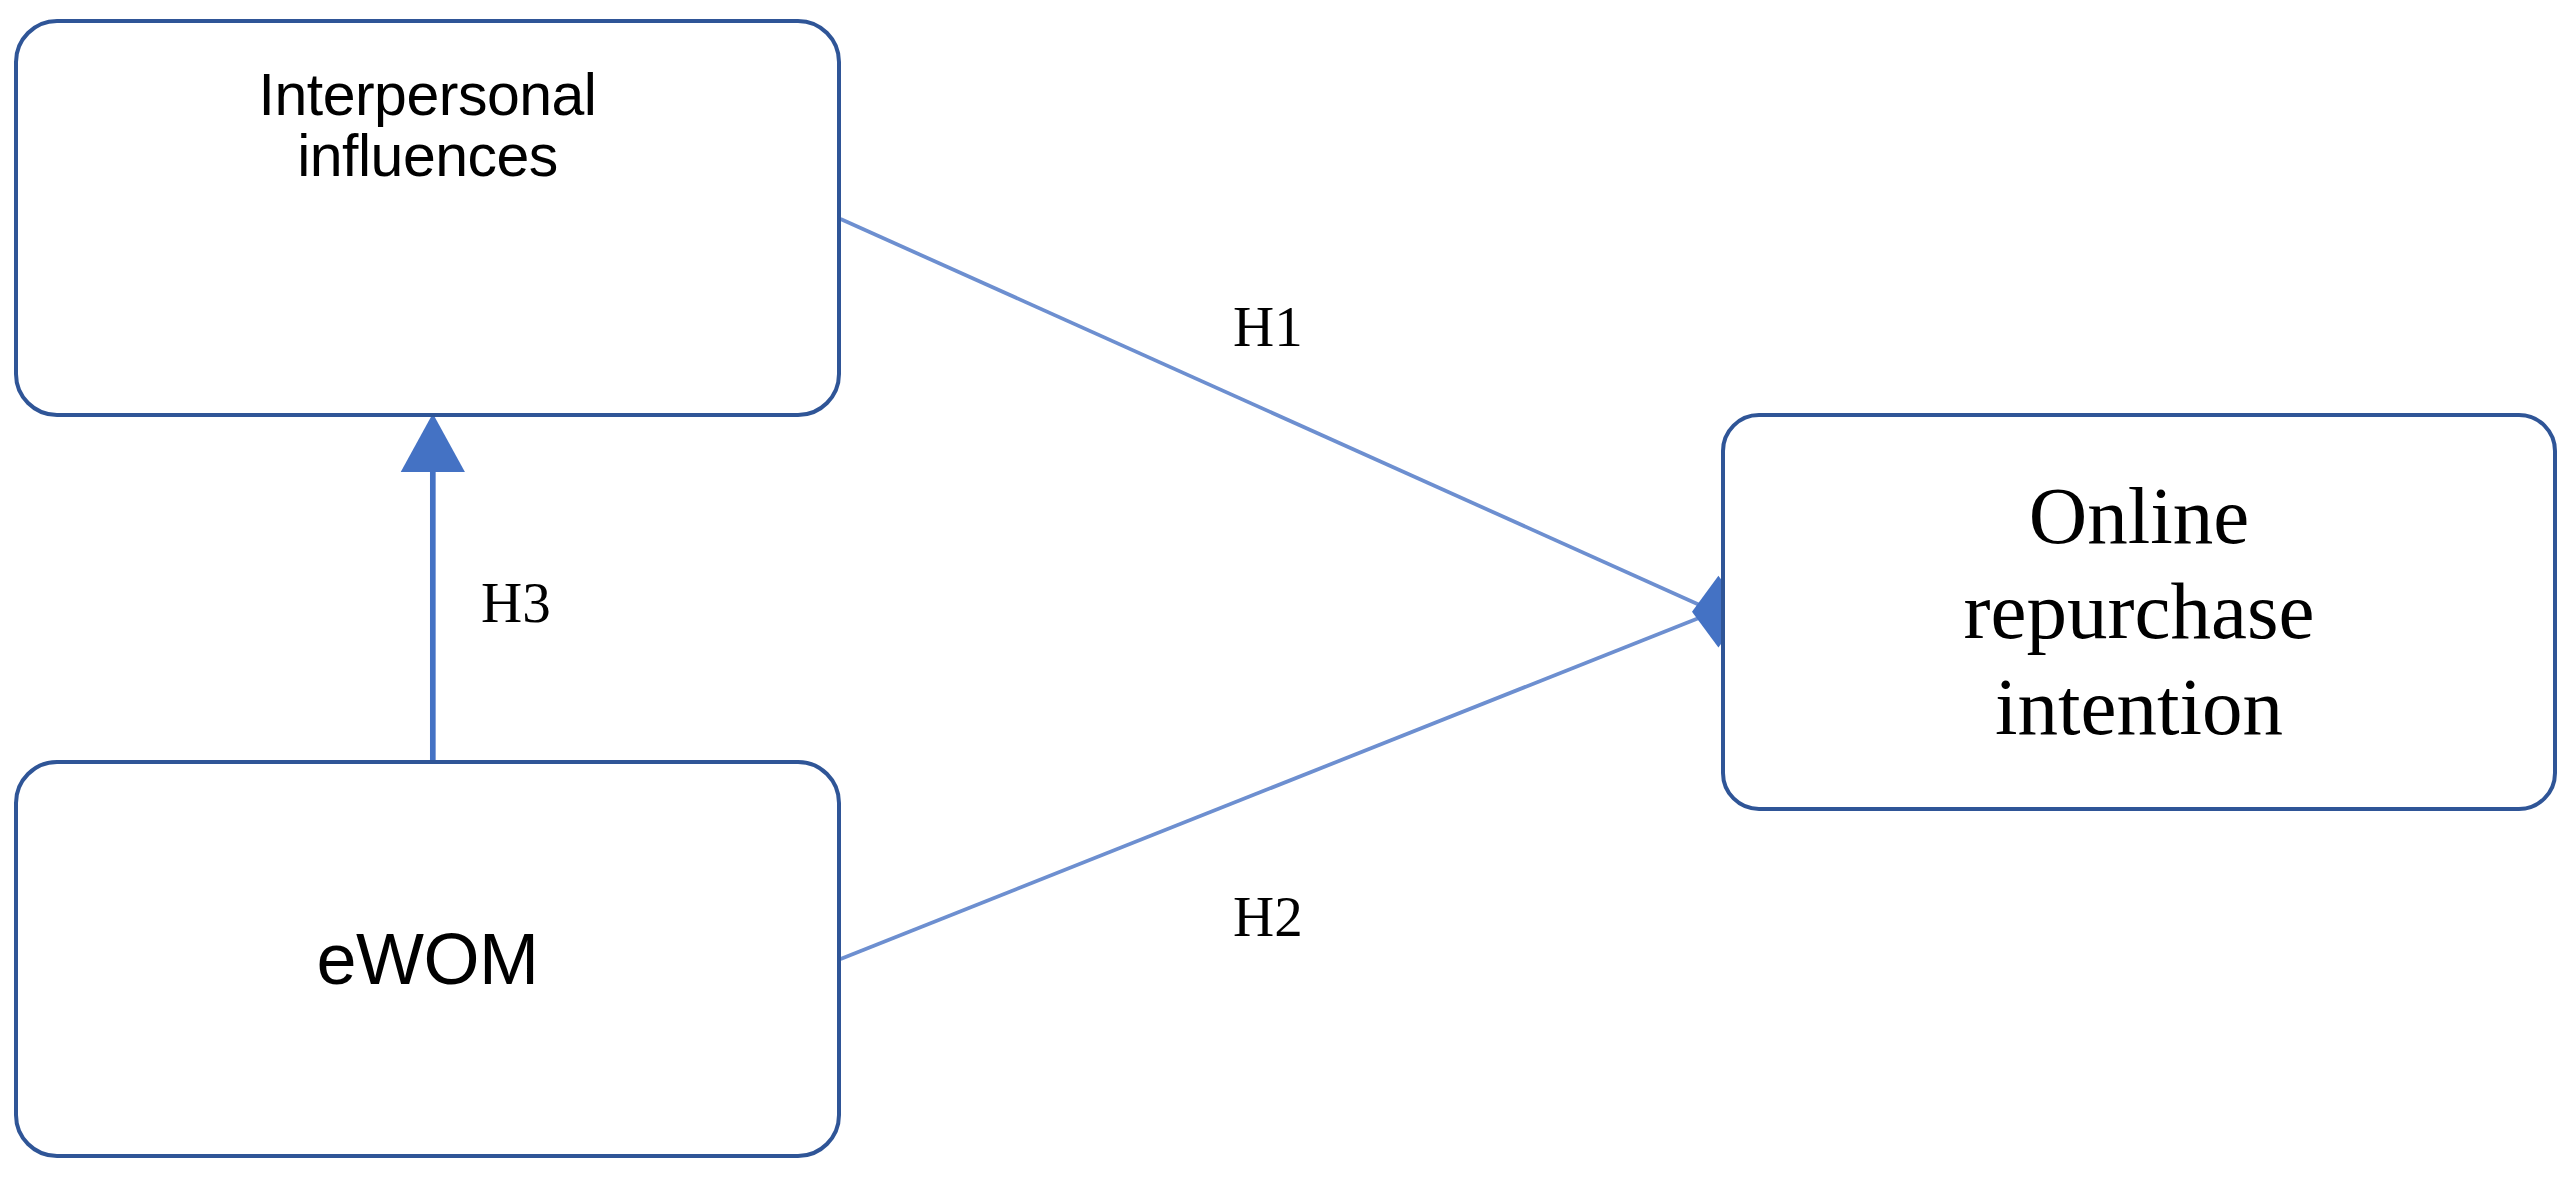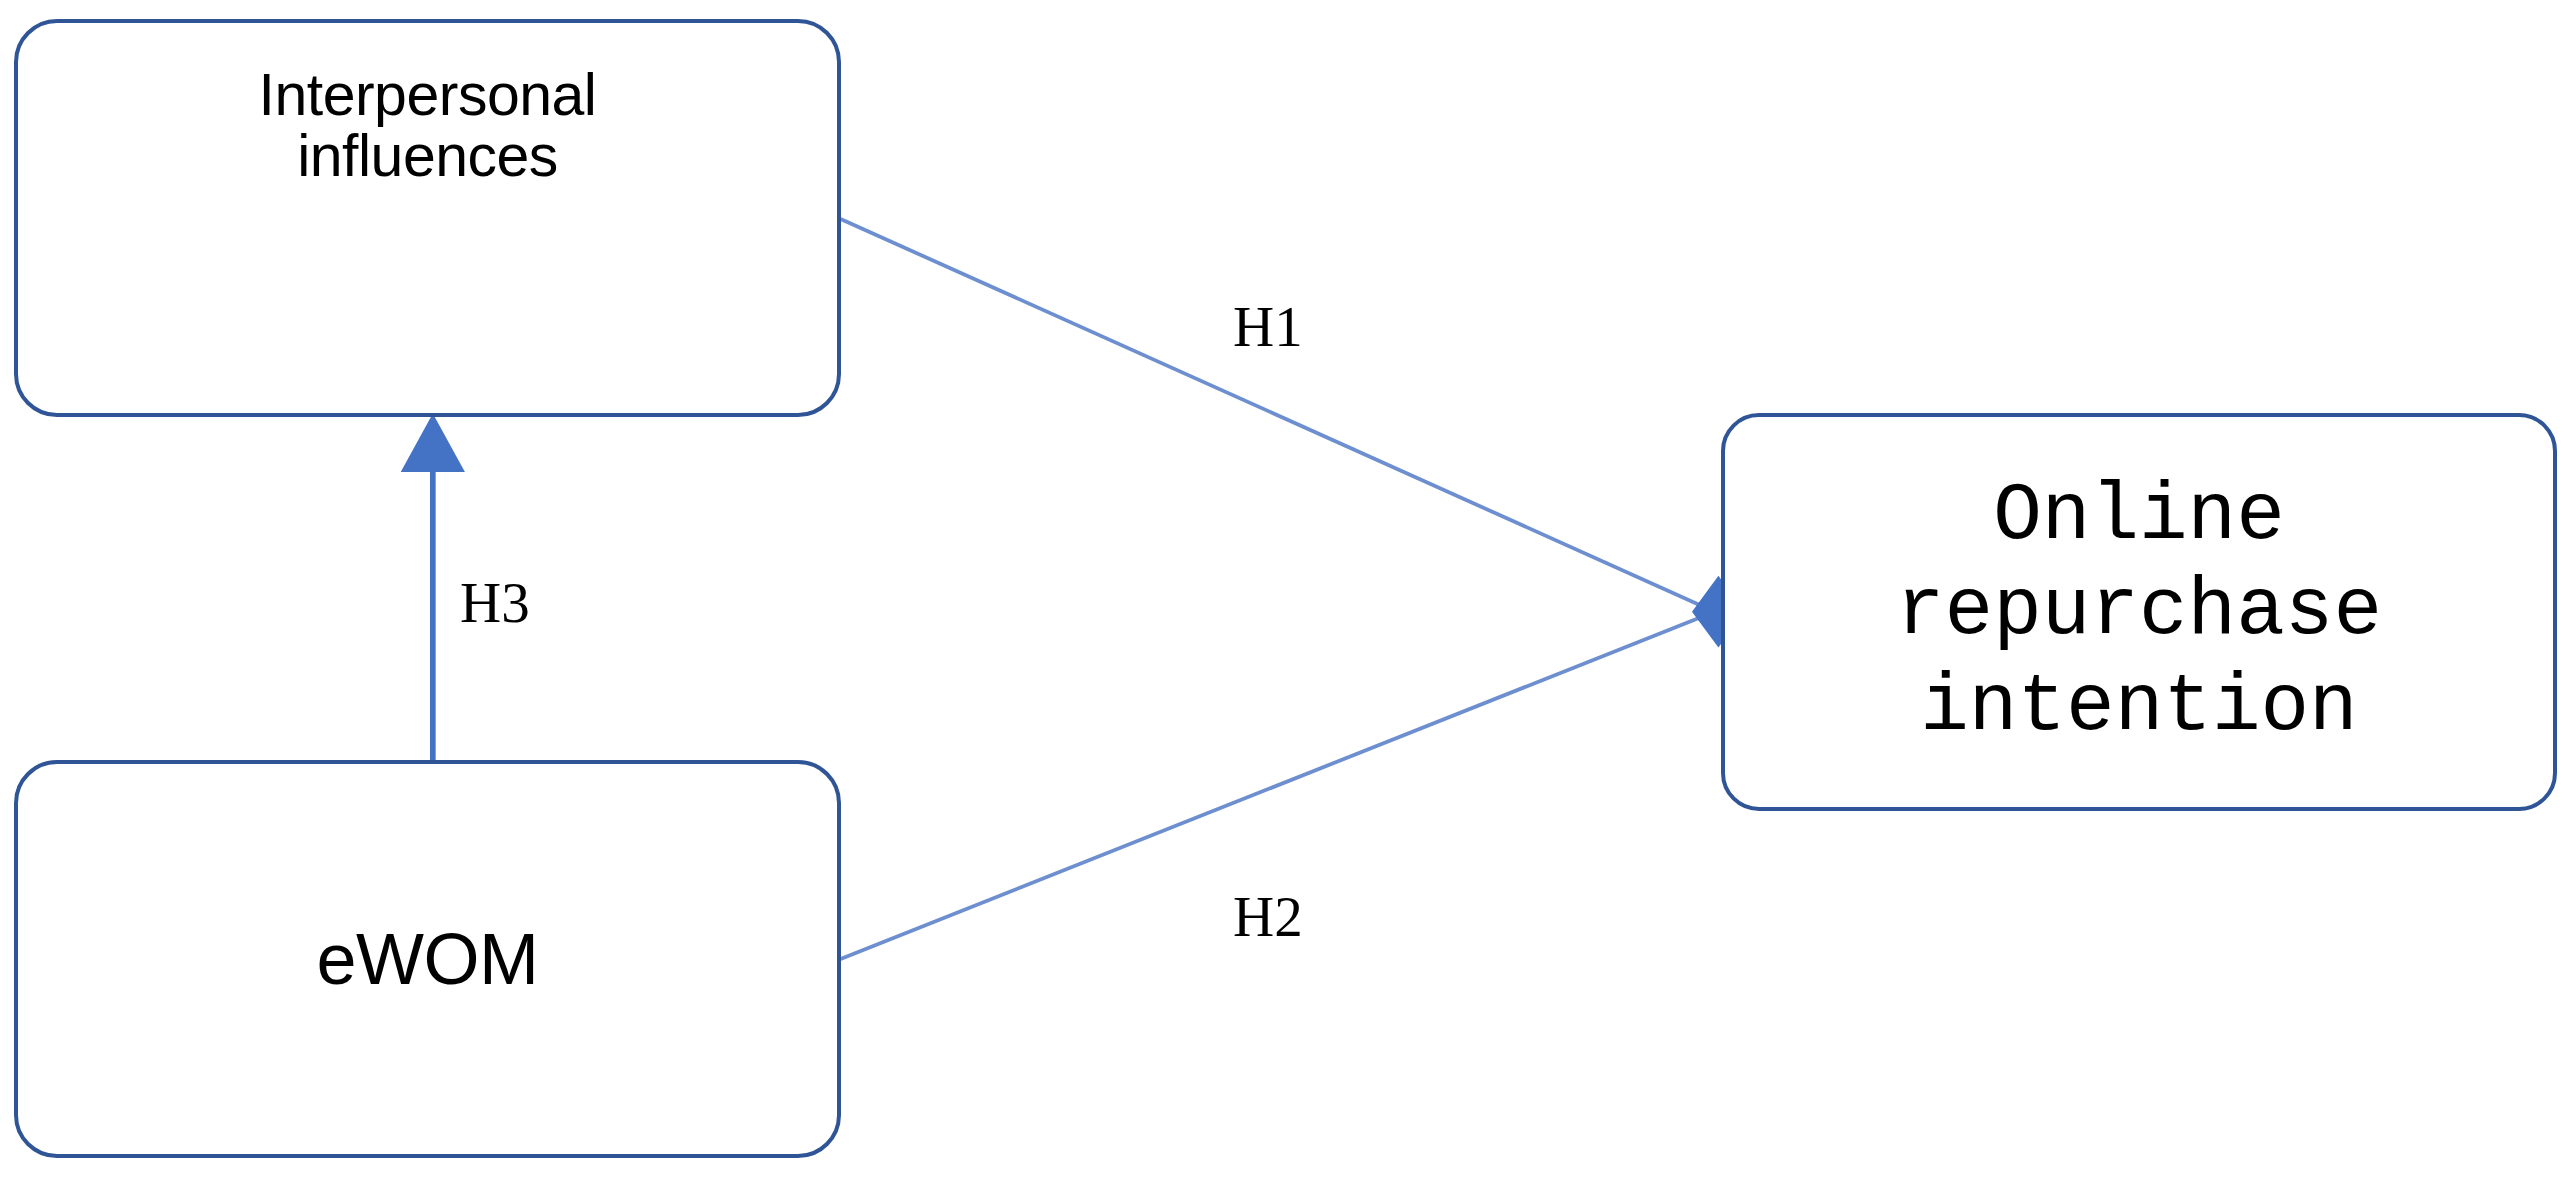--- a/index.html
+++ b/index.html
@@ -79,39 +79,39 @@
   
   #node-online {
     left: 1721px;
     top: 413px;
     width: 836px;
     height: 398px;
     align-items: center;
     border-radius: 38px;
   }
   #node-online .node-label {
-    font-family: Liberation Mono, monospace;
+    font-family: Liberation Serif, serif;
     font-size: 81px;
     font-weight: 400;
     line-height: 1.18;
     width: 746px;
   }
 
   
   .edge-label {
     position: absolute;
     font-family: "Liberation Serif", serif;
     font-size: 57px;
     color: #000000;
     white-space: nowrap;
     line-height: 1;
   }
   #label-h1 { left: 1233px; top: 298px; }
   #label-h2 { left: 1233px; top: 888px; }
-  #label-h3 { left: 460px; top: 574px; }
+  #label-h3 { left: 481px; top: 574px; }
 </style>
 </head>
 <body>
 
 <div id="canvas">
 
   <svg id="edges" viewBox="0 0 2728 1248" width="2576" height="1178" xmlns="http://www.w3.org/2000/svg">
 
     <line x1="890" y1="232" x2="1816" y2="648" stroke="#6d8fd0" stroke-width="4"></line>
 

